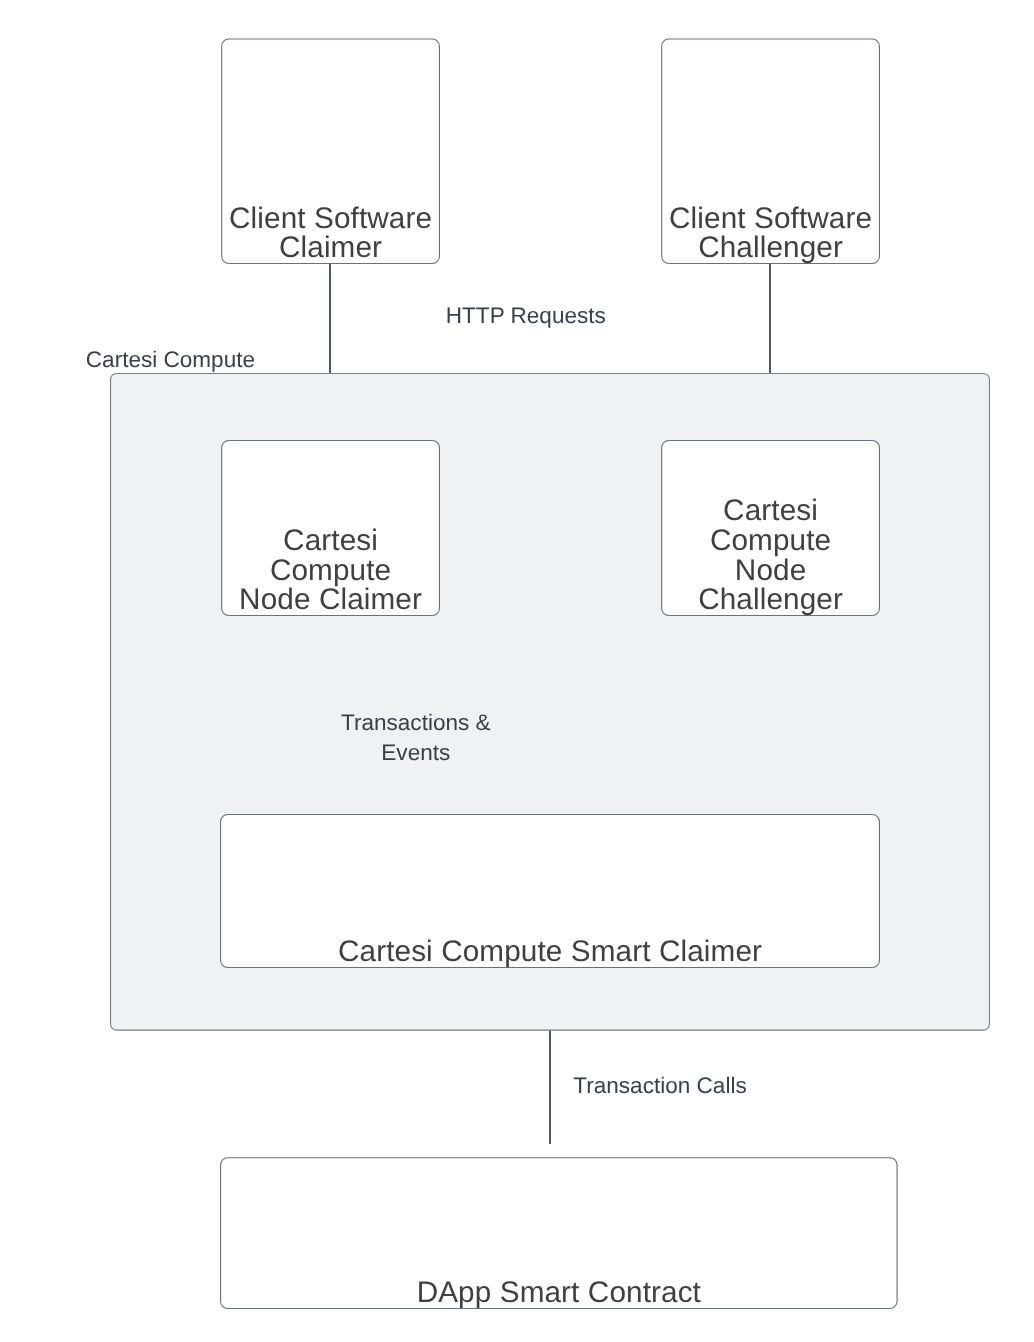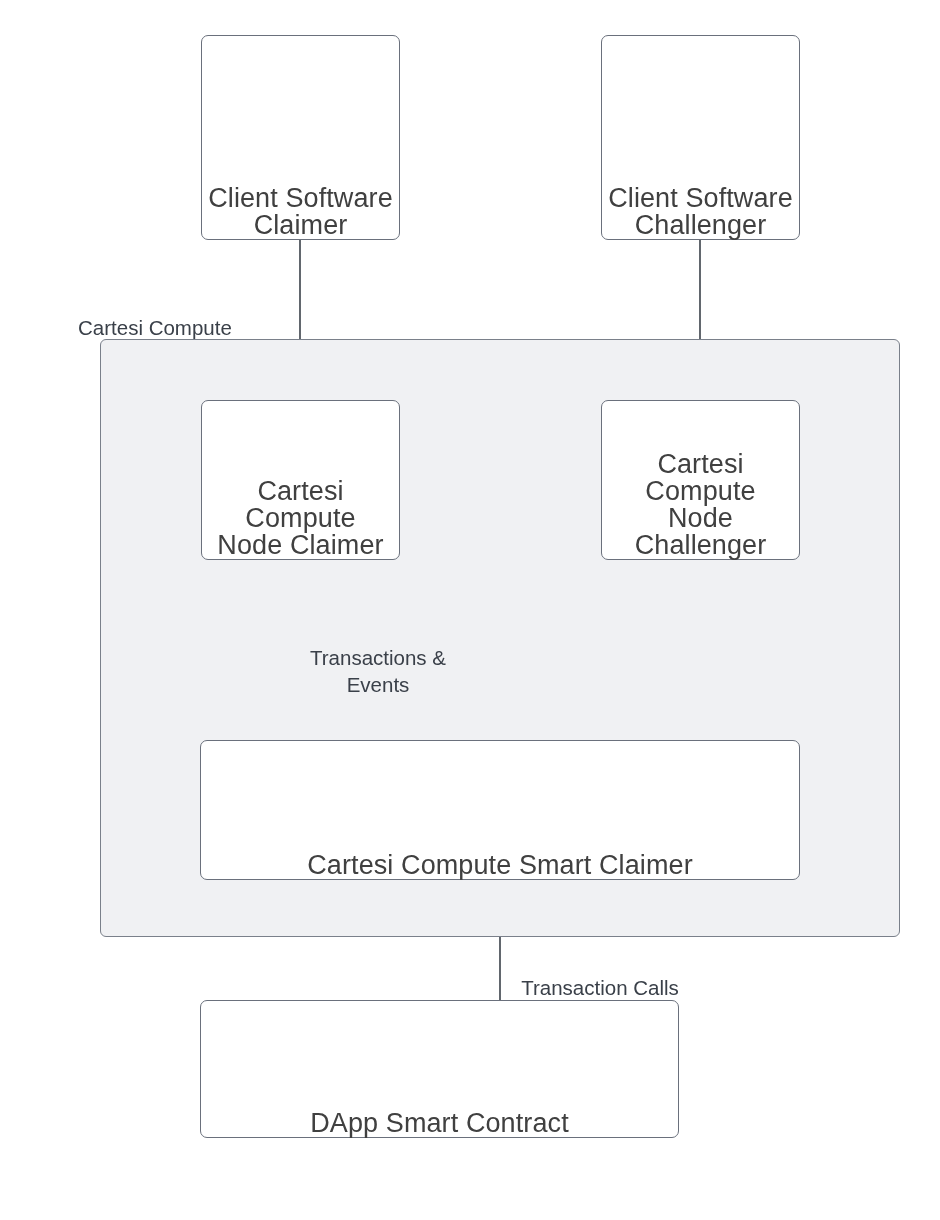--- a/index.html
+++ b/index.html
@@ -131,23 +131,24 @@
 
   <div class="node-box" style="left:601px; top:400px; width:199px; height:160px;">
     <span style="white-space:pre-line;">Cartesi Compute
 Node Challenger</span>
   </div>
 
   <div class="node-box" style="left:200px; top:740px; width:600px; height:140px;">
     <span style="white-space:pre-line;">Cartesi Compute Smart Claimer</span>
   </div>
 
-  <div class="node-box" style="left:200px; top:1000px; width:479px; height:138px;">
+  <div class="node-box" style="left:200px; top:1052px; width:616px; height:138px;">
     <span style="white-space:pre-line;">DApp Smart Contract</span>
   </div>
 
+  <div class="edge-label" style="left:358px; top:274px; width:240px;">HTTP Requests</div>
 
   <div class="edge-label" style="left:480px; top:974px; width:240px;">Transaction Calls</div>
 
   <div class="edge-label" style="left:268px; top:644px; width:220px;">Transactions &amp;
 Events</div>
 
 </div>
 
 </body></html>

